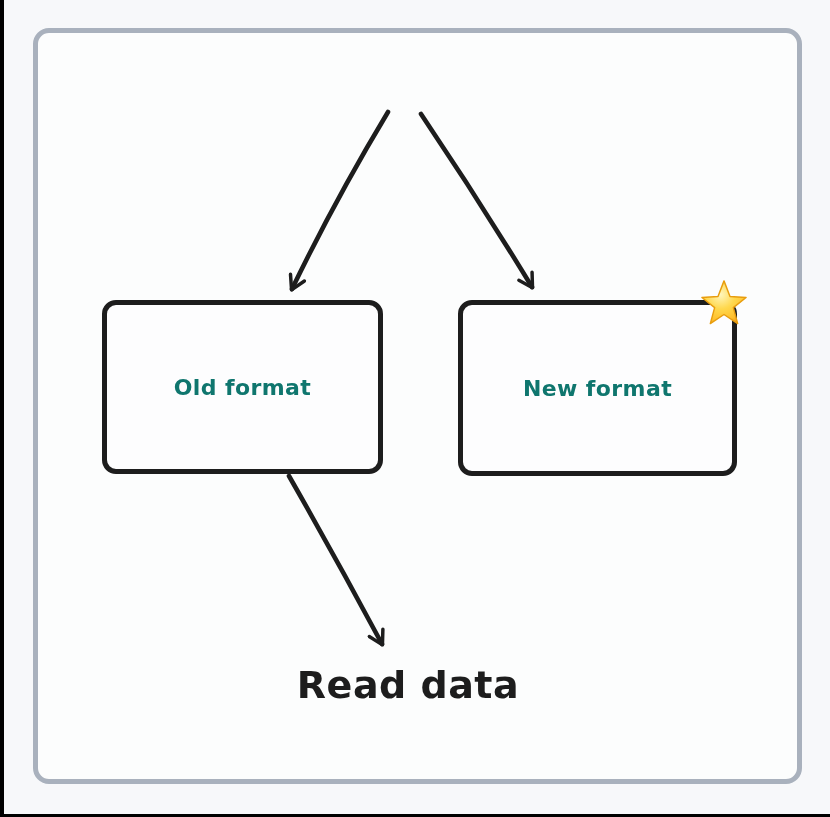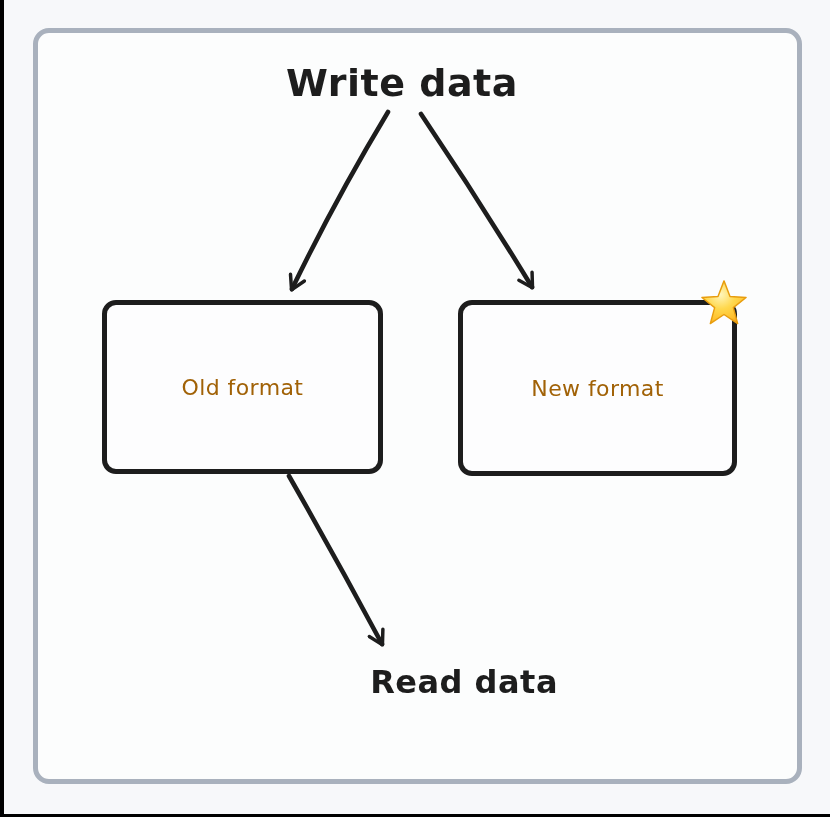--- a/index.html
+++ b/index.html
@@ -33,36 +33,36 @@
   .hand-text {
     position: absolute;
     color: #1d1d1d;
     font-weight: 700;
     text-align: center;
     letter-spacing: 0.5px;
     white-space: nowrap;
     line-height: 1;
   }
   .title-label   { left: 248px; top: 64px;  width: 300px; font-size: 38px; }
-  .read-label    { left: 254px; top: 666px; width: 300px; font-size: 32px; text-align: right; }
+  .read-label    { left: 254px; top: 666px; width: 300px; font-size: 38px; }
   .node-box {
     position: absolute;
     box-sizing: border-box;
     border: 5px solid #1d1d1d;
     border-radius: 14px;
     background: #fdfdfe;
     display: flex;
     align-items: center;
     justify-content: center;
   }
   .box-old { left: 98px;  top: 300px; width: 281px; height: 174px; }
   .box-new { left: 454px; top: 300px; width: 279px; height: 176px; }
   .node-label {
-    color: #a16207;
-    font-weight: 400;
+    color: #0f766e;
+    font-weight: 700;
     font-size: 22px;
     letter-spacing: 0.4px;
     white-space: nowrap;
   }
   .arrows-layer {
     position: absolute;
     left: 0;
     top: 0;
     width: 826px;
     height: 814px;
@@ -87,21 +87,20 @@
     <defs>
       <marker id="arrowhead" viewBox="0 0 10 10" refX="8" refY="5" markerWidth="4.2" markerHeight="4.2" orient="auto" markerUnits="strokeWidth">
         <path d="M1.5 1 L8.5 5 L1.5 9" fill="none" stroke="#1d1d1d" stroke-width="1.8" stroke-linecap="round" stroke-linejoin="round"></path>
       </marker>
     </defs>
     <path d="M384 112 Q331 200 288 289" fill="none" stroke="#1d1d1d" stroke-width="4.6" stroke-linecap="round" marker-end="url(#arrowhead)"></path>
     <path d="M417 114 Q475 200 528 287" fill="none" stroke="#1d1d1d" stroke-width="4.6" stroke-linecap="round" marker-end="url(#arrowhead)"></path>
     <path d="M285 476 Q333 560 378 644" fill="none" stroke="#1d1d1d" stroke-width="4.6" stroke-linecap="round" marker-end="url(#arrowhead)"></path>
   </svg>
 
-  <div class="hand-text title-label">Write data</div>
 
   <div class="node-box box-old">
     <span class="node-label">Old format</span>
   </div>
 
   <div class="node-box box-new">
     <span class="node-label">New format</span>
   </div>
 
   <svg class="star-badge" viewBox="0 0 100 100">

